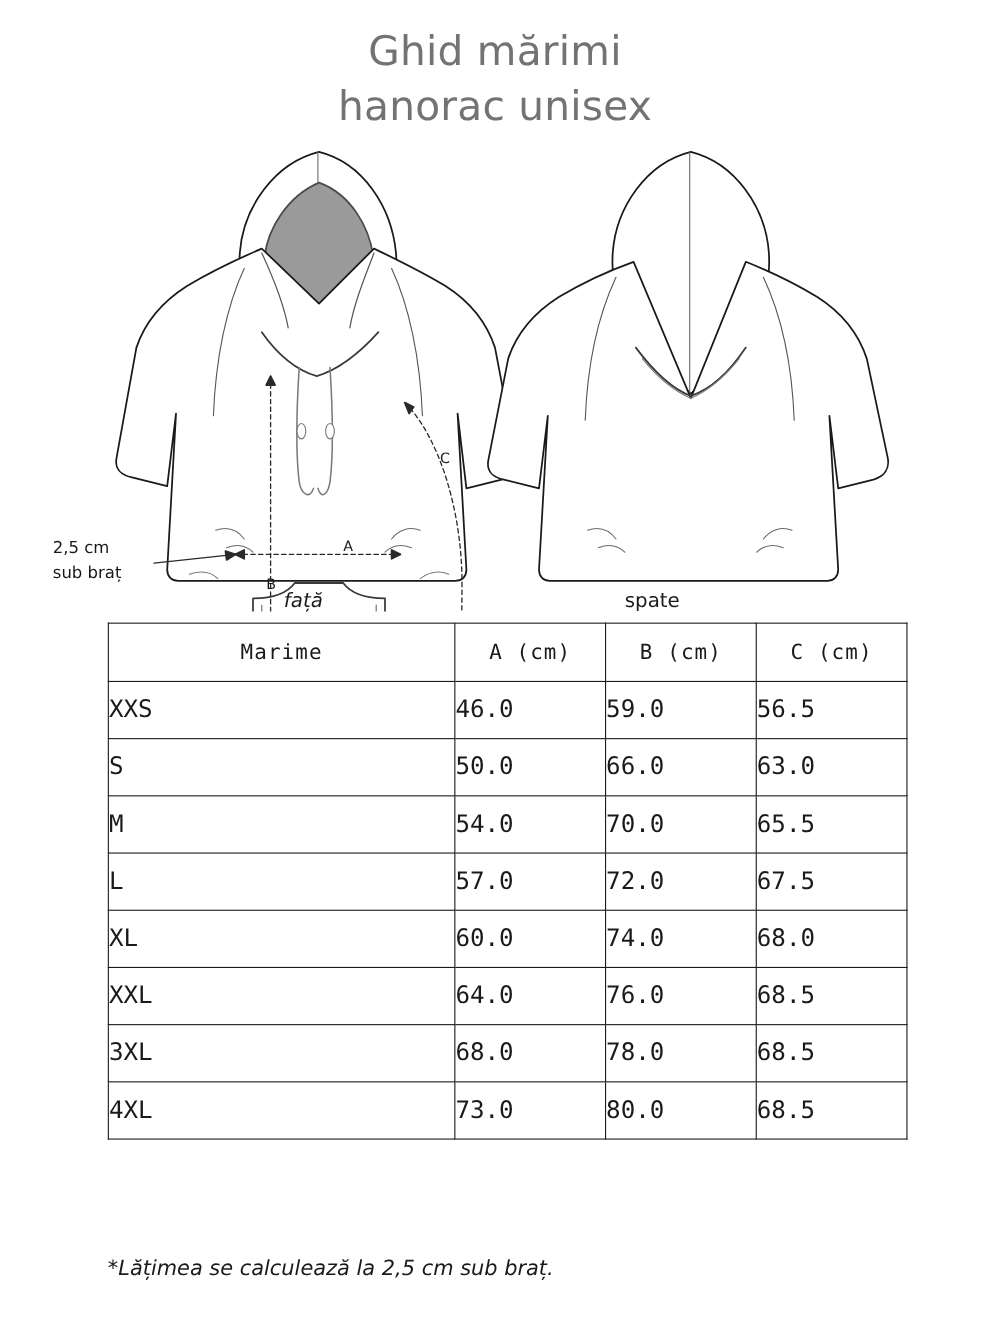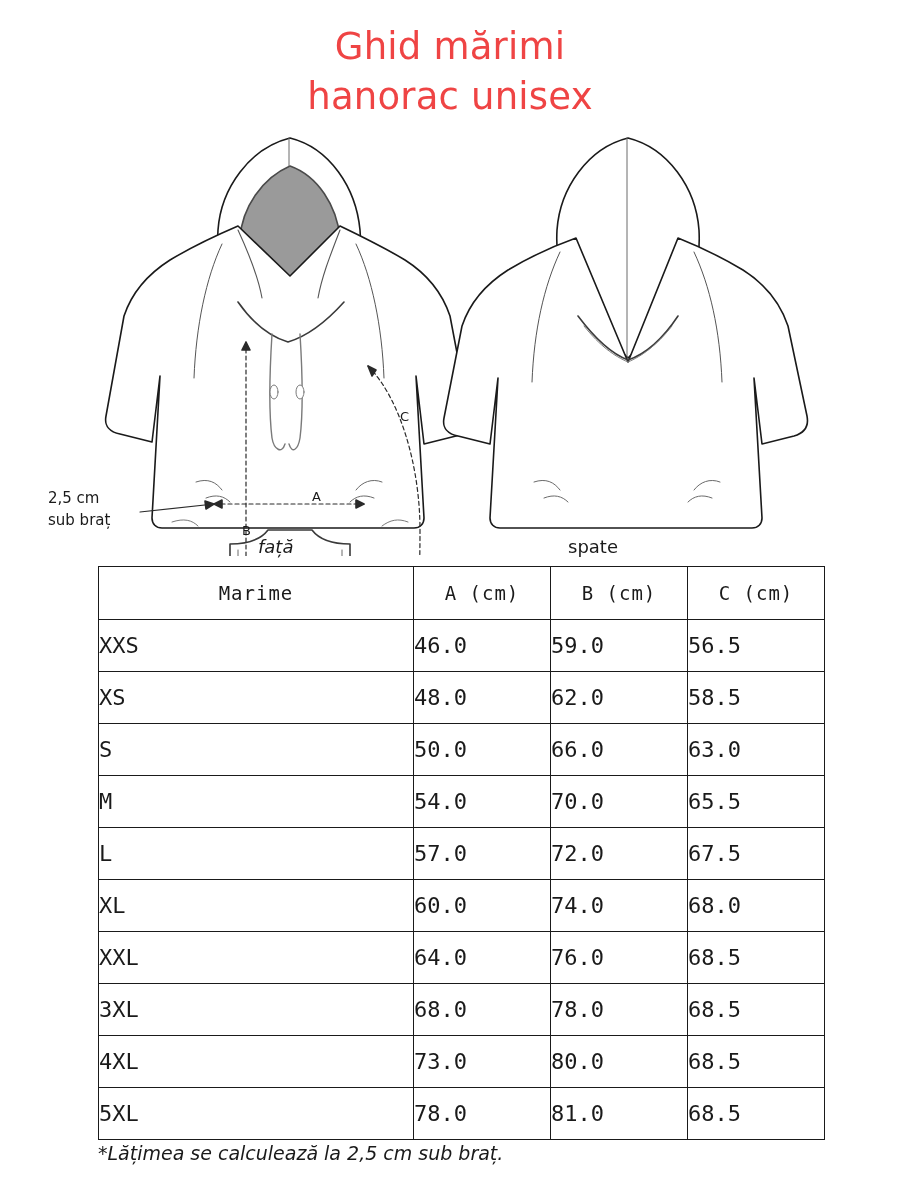--- a/index.html
+++ b/index.html
@@ -20,21 +20,21 @@
     width: 900px;
     height: 1200px;
   }
 
   
   .title {
     text-align: center;
     font-size: 37px;
     line-height: 1.35;
     font-weight: 400;
-    color: #ef4444;
+    color: #737373;
     padding-top: 22px;
     letter-spacing: 0.2px;
   }
   .title-line { display: block; }
 
   
   .illustration {
     position: relative;
     width: 900px;
     height: 430px;
@@ -261,26 +261,20 @@
         </tr>
       </thead>
       <tbody>
         <tr>
           <td>XXS</td>
           <td>46.0</td>
           <td>59.0</td>
           <td>56.5</td>
         </tr>
         <tr>
-          <td>XS</td>
-          <td>48.0</td>
-          <td>62.0</td>
-          <td>58.5</td>
-        </tr>
-        <tr>
           <td>S</td>
           <td>50.0</td>
           <td>66.0</td>
           <td>63.0</td>
         </tr>
         <tr>
           <td>M</td>
           <td>54.0</td>
           <td>70.0</td>
           <td>65.5</td>
@@ -308,25 +302,19 @@
           <td>68.0</td>
           <td>78.0</td>
           <td>68.5</td>
         </tr>
         <tr>
           <td>4XL</td>
           <td>73.0</td>
           <td>80.0</td>
           <td>68.5</td>
         </tr>
-        <tr>
-          <td>5XL</td>
-          <td>78.0</td>
-          <td>81.0</td>
-          <td>68.5</td>
-        </tr>
       </tbody>
     </table>
   </div>
 
   <div class="footnote">*Lățimea se calculează la 2,5 cm sub braț.</div>
 
 </div>
 
 </body></html>

